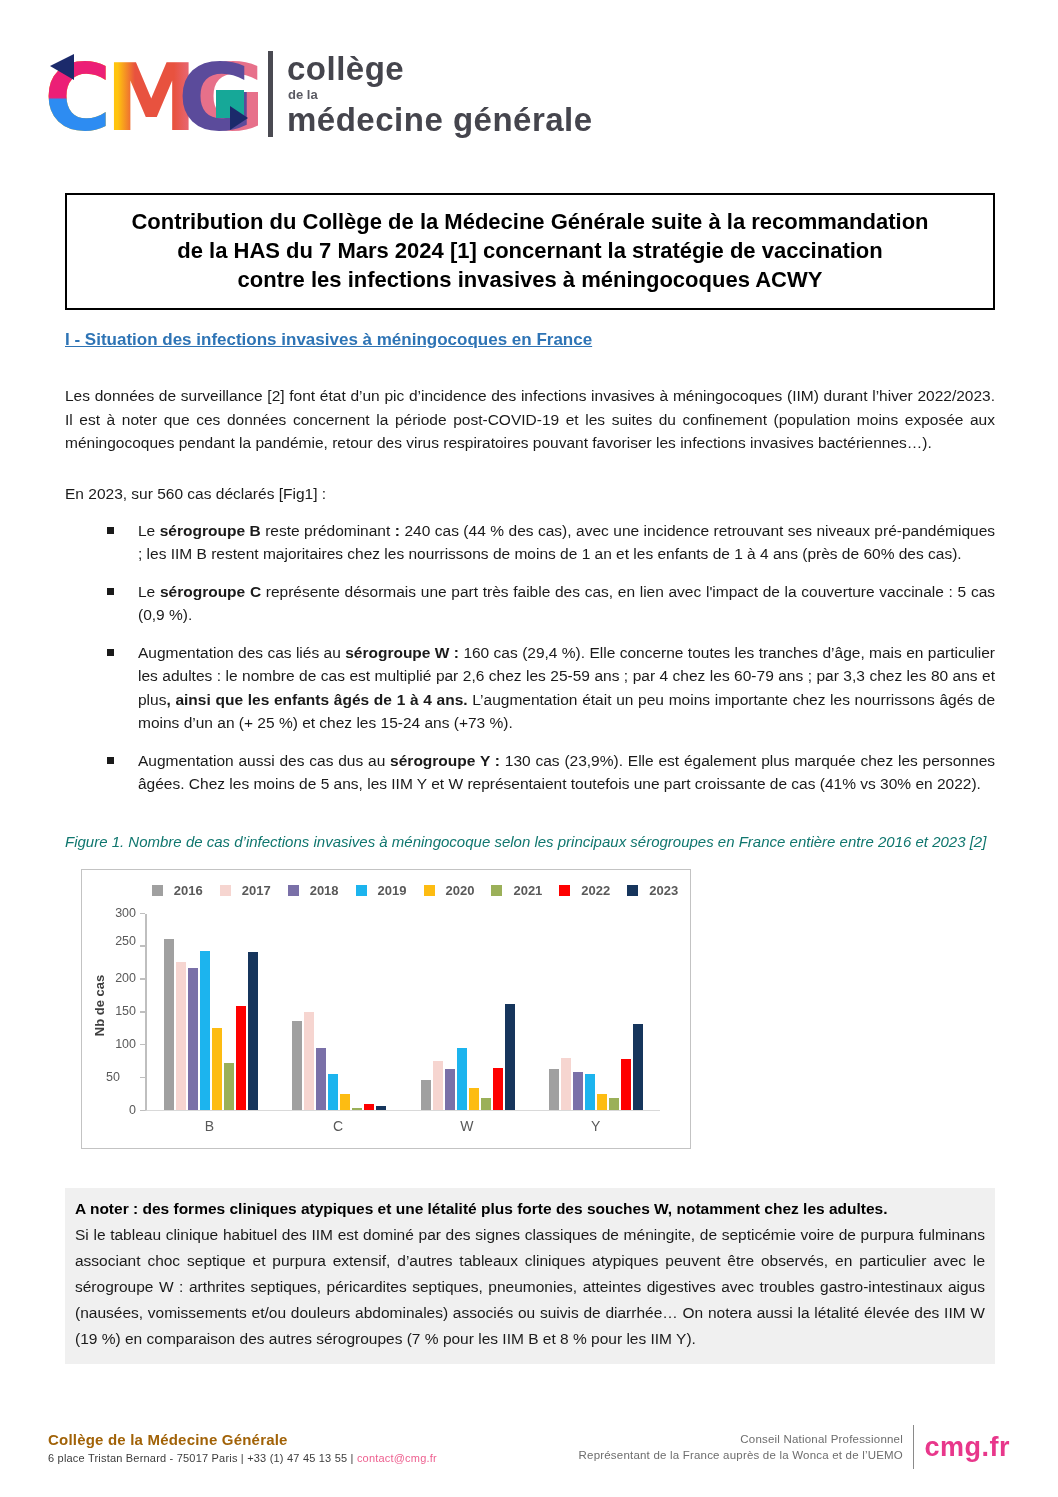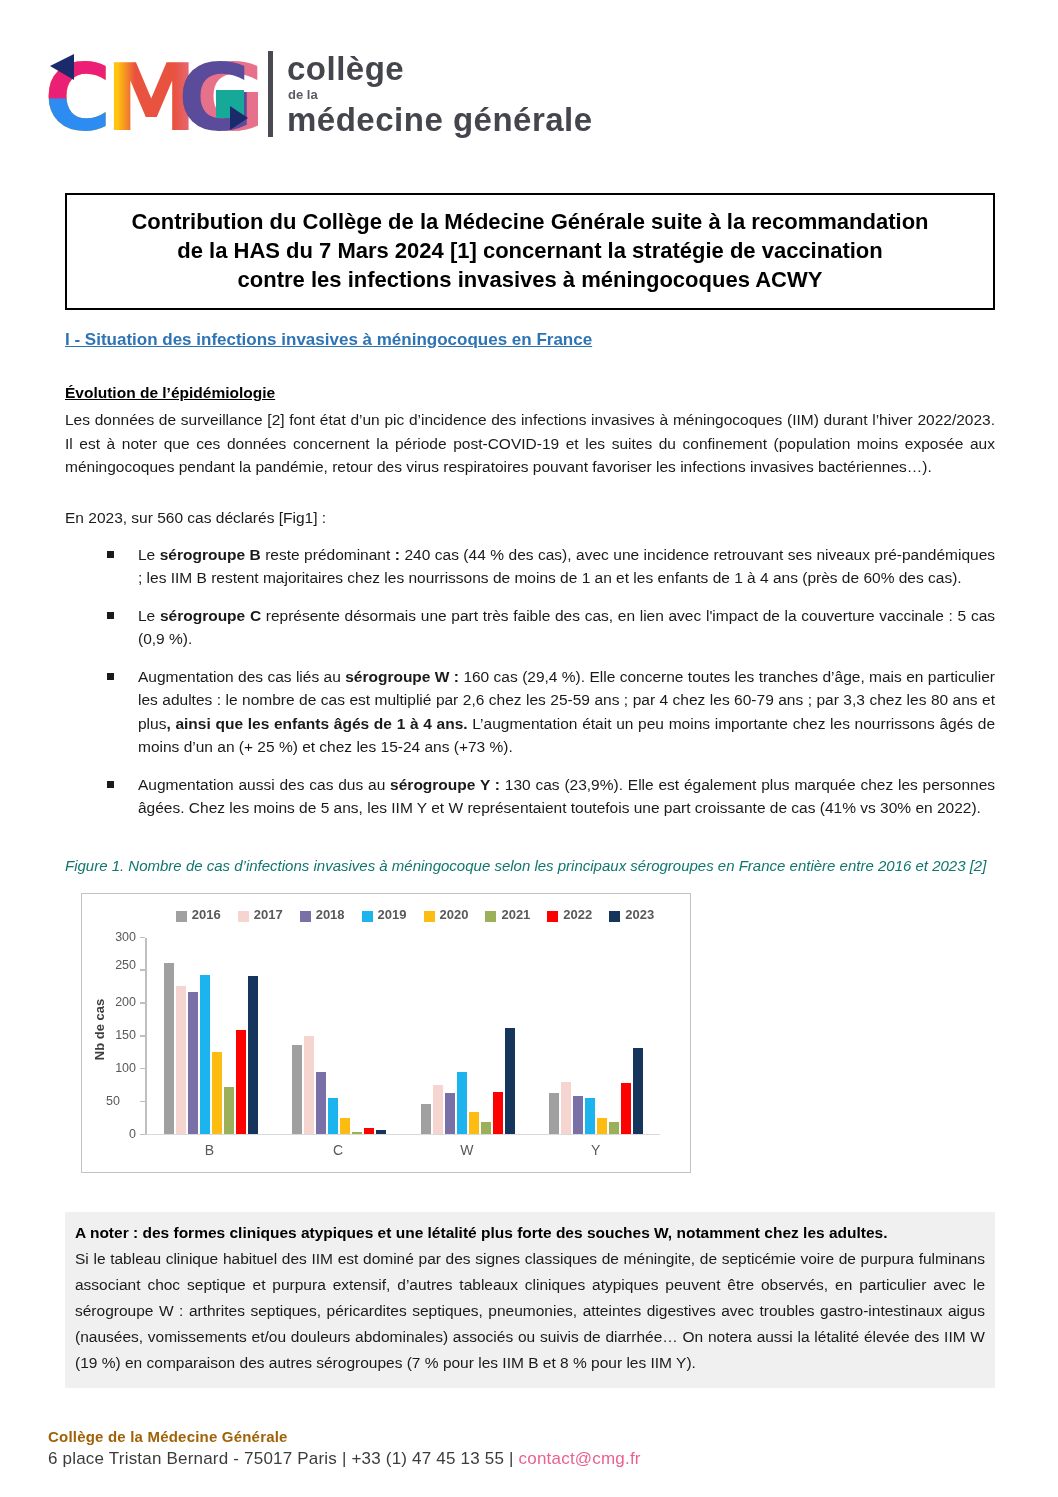--- a/index.html
+++ b/index.html
@@ -55,21 +55,21 @@
   .figure-box {
     position:relative; margin-top:16px; margin-left:16px;
     width:610px; height:280px;
     border:1px solid #c3c3c3; background:#fff;
   }
   .chart-legend {
     position:absolute; top:13px; left:66px; right:8px;
     display:flex; justify-content:center; gap:17px;
     font-size:13px; color:#595959; font-weight:bold;
   }
-  .legend-item { display:flex; align-items:flex-end; gap:5px; }
+  .legend-item { display:flex; align-items:center; gap:11px; }
   .legend-swatch { width:11px; height:11px; display:inline-block; }
   .chart-ylabel {
     position:absolute; left:-28px; top:128px; width:90px; text-align:center;
     transform:rotate(-90deg); font-size:13px; font-weight:bold; color:#3f3f3f;
   }
   .plot-area {
     position:absolute; left:63px; top:44px; width:515px; height:197px;
     border-left:2px solid #bfbfbf; border-bottom:1px solid #d9d9d9;
     display:flex; justify-content:space-around; align-items:flex-end;
   }
@@ -92,21 +92,21 @@
     padding:8px 10px 12px 10px;
   }
   .note-lead { font-size:15.5px; font-weight:bold; line-height:26px; color:#000; }
   .note-body { font-size:15.5px; line-height:26px; text-align:justify; color:#1a1a1a; }
   
   .footer {
     position:absolute; left:0; bottom:28px; width:1058px;
     padding:0 48px; display:flex; justify-content:space-between; align-items:center;
   }
   .footer-left .f-title { font-size:15px; font-weight:bold; color:#a16207; letter-spacing:0.2px; }
-  .footer-left .f-addr { font-size:17px; color:#3c3c3c; margin-top:4px; letter-spacing:0.2px; }
+  .footer-left .f-addr { font-size:11px; color:#3c3c3c; margin-top:4px; letter-spacing:0.2px; }
   .footer-left .f-addr a { color:#ee5f8f; text-decoration:none; }
   .footer-right { display:flex; align-items:center; }
   .footer-right .f-cnp {
     text-align:right; font-size:11.5px; color:#6d6d6d; line-height:16px; letter-spacing:0.2px;
   }
   .footer-right .f-bar { width:1.5px; height:44px; background:#8a8a8a; margin:0 10px; }
   .footer-right .f-cmgfr { font-size:27px; font-weight:bold; color:#e8378b; letter-spacing:0.5px; }
 </style>
 </head>
 <body>
@@ -147,21 +147,20 @@
   </div>
 
   <div class="title-box">
     <div>Contribution du Collège de la Médecine Générale suite à la recommandation</div>
     <div>de la HAS du 7 Mars 2024 [1] concernant la stratégie de vaccination</div>
     <div>contre les infections invasives à méningocoques ACWY</div>
   </div>
 
   <div class="content">
     <div class="h1-blue">I - Situation des infections invasives à méningocoques en France</div>
-    <div class="h2-black">Évolution de l’épidémiologie</div>
     <div class="para">Les données de surveillance [2] font état d’un pic d’incidence des infections invasives à méningocoques (IIM) durant l’hiver 2022/2023. Il est à noter que ces données concernent la période post-COVID-19 et les suites du confinement (population moins exposée aux méningocoques pendant la pandémie, retour des virus respiratoires pouvant favoriser les infections invasives bactériennes…).</div>
     <div class="para-intro">En 2023, sur 560 cas déclarés [Fig1] :</div>
 
     <div class="bullets">
       <div class="bullet">
         <span class="marker"></span>
         <span class="btext"><span>Le </span><span style="font-weight: bold;">sérogroupe B</span><span> reste prédominant </span><span style="font-weight: bold;">:</span><span> 240 cas (44 % des cas), avec une incidence retrouvant ses niveaux pré-pandémiques ; les IIM B restent majoritaires chez les nourrissons de moins de 1 an et les enfants de 1 à 4 ans (près de 60% des cas).</span></span>
       </div>
       <div class="bullet">
         <span class="marker"></span>
@@ -287,15 +286,23 @@
     </div>
   </div>
 
   <div class="footer">
     <div class="footer-left">
       <div class="f-title">Collège  de la Médecine Générale</div>
       <div class="f-addr">
         <span>6 place Tristan Bernard - 75017 Paris | +33 (1) 47 45 13 55 | </span><a href="#">contact@cmg.fr</a>
       </div>
     </div>
+    <div class="footer-right">
+      <div class="f-cnp">
+        <div>Conseil National Professionnel</div>
+        <div>Représentant de la France auprès de la Wonca et de l’UEMO</div>
+      </div>
+      <div class="f-bar"></div>
+      <div class="f-cmgfr">cmg.fr</div>
+    </div>
   </div>
 
 </div>
 
 </body></html>

